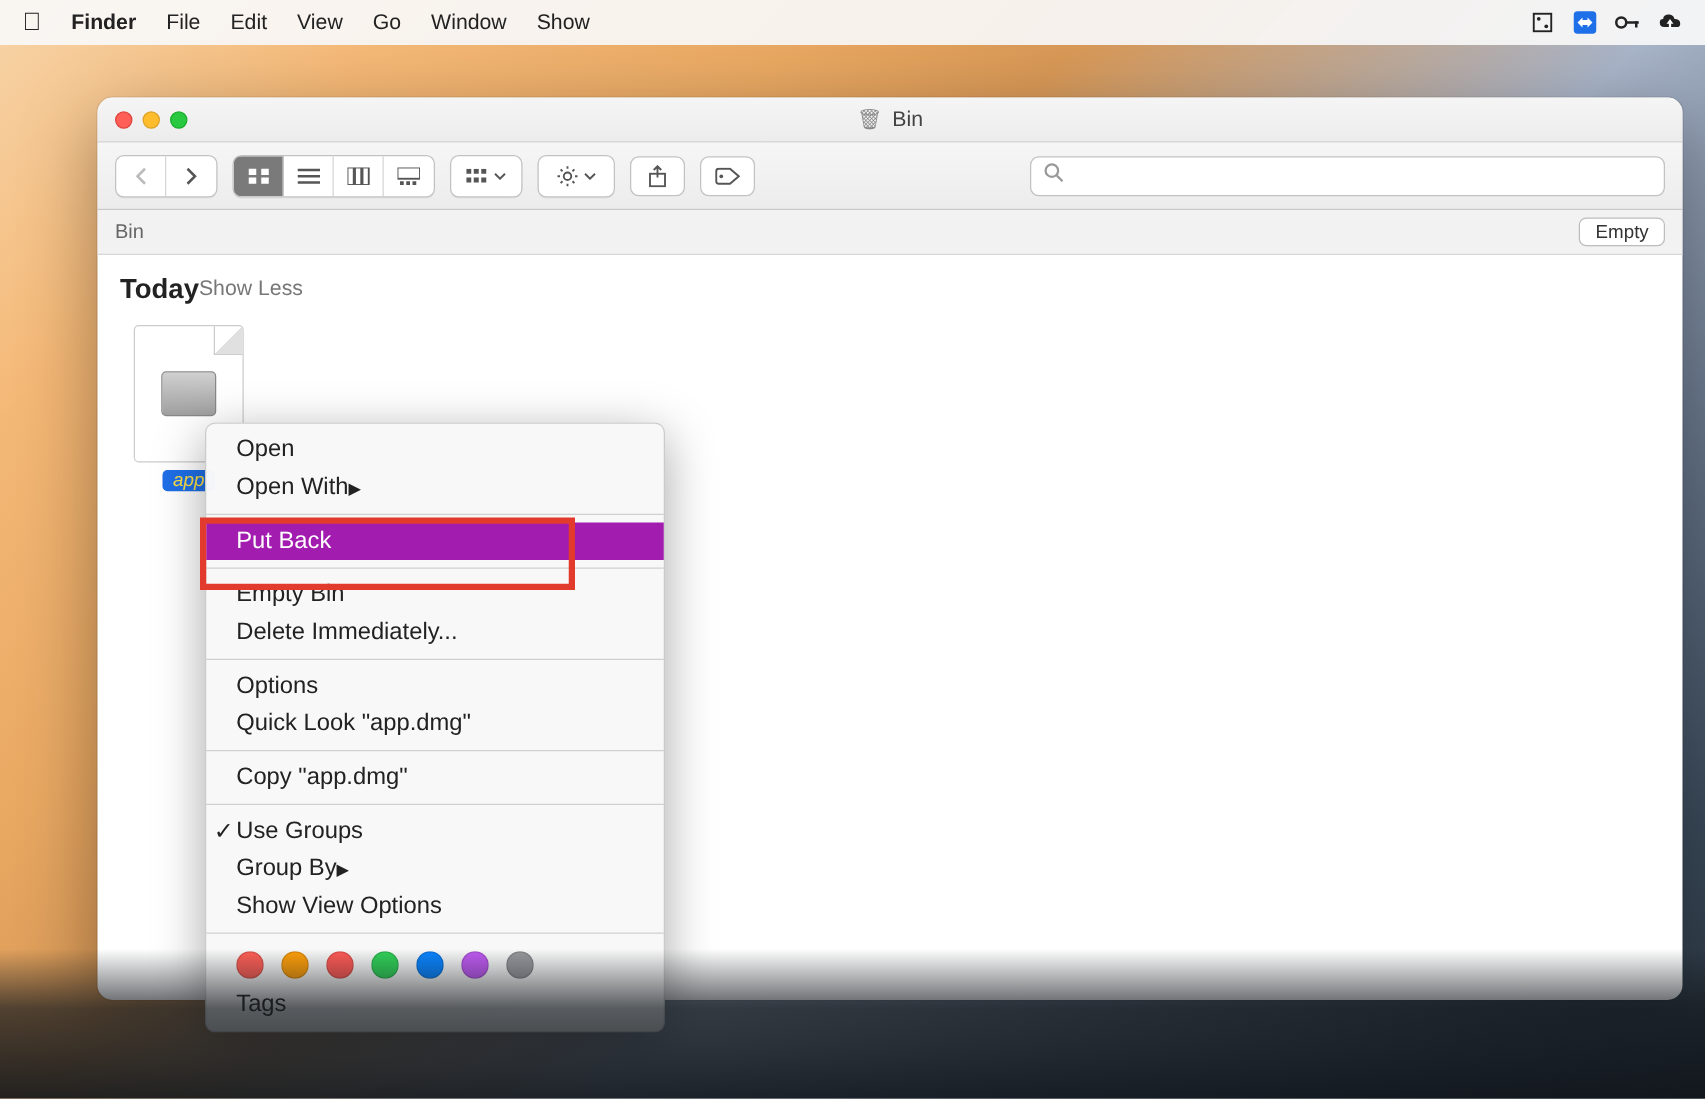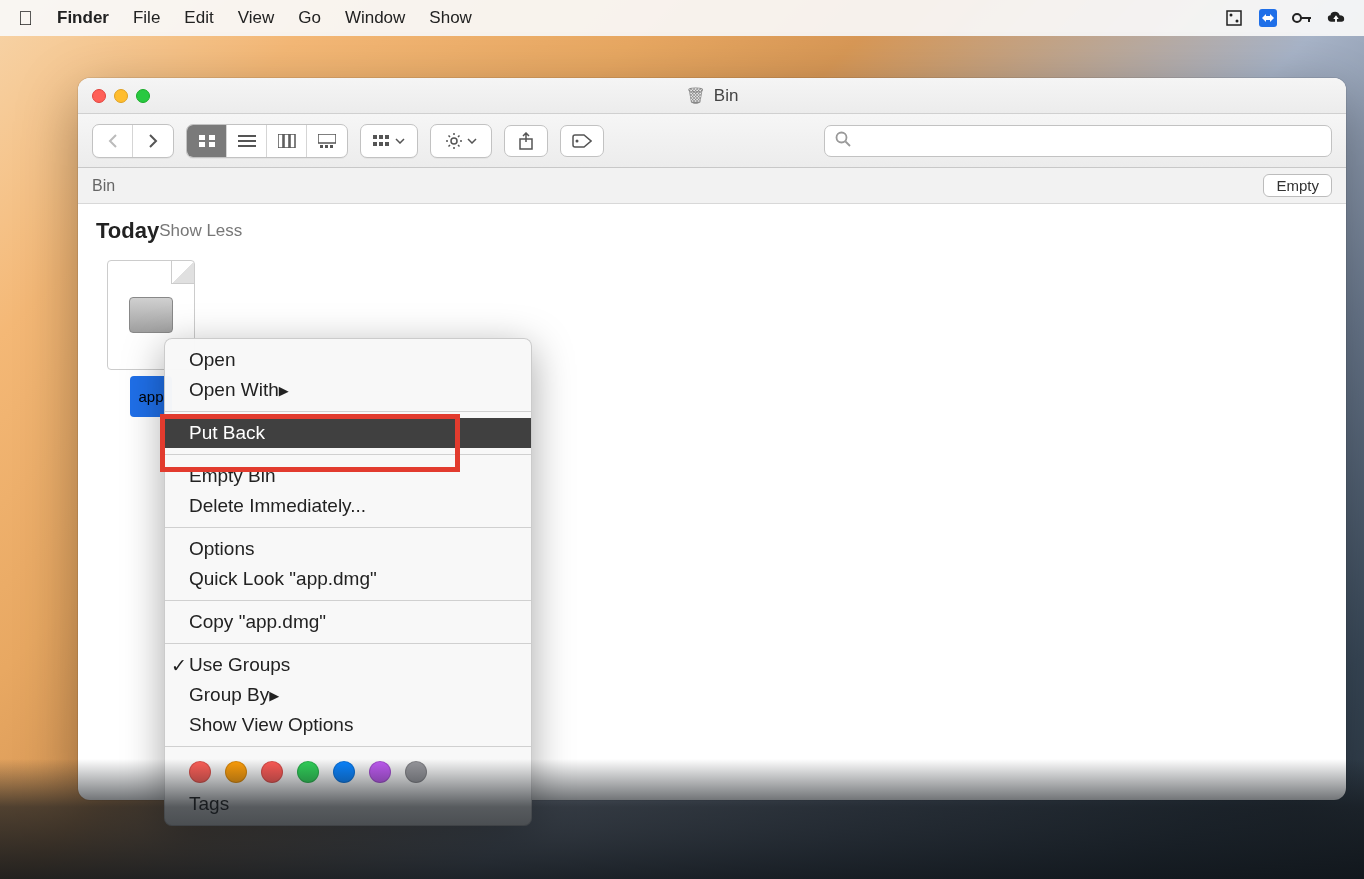--- a/index.html
+++ b/index.html
@@ -82,36 +82,36 @@
 
 .content { padding: 14px 18px; position: relative; }
 .section-header { display: flex; justify-content: flex-start; align-items: center; margin-bottom: 16px; }
 .section-title { font-size: 22px; font-weight: 700; color: #222; }
 .showless { font-size: 17px; color: #777; }
 
 .file-item { width: 110px; text-align: center; }
 .file-icon { width: 88px; height: 110px; margin: 0 auto; background: #fff; border: 1px solid #ccc; border-radius: 4px; position: relative; display: flex; align-items: center; justify-content: center; }
 .file-icon::before { content: ""; position: absolute; top: 0; right: 0; width: 22px; height: 22px; background: linear-gradient(135deg, transparent 50%, #e0e0e0 50%); border-left: 1px solid #ccc; border-bottom: 1px solid #ccc; }
 .file-inner { width: 44px; height: 36px; background: linear-gradient(#d0d0d0, #a0a0a0); border-radius: 4px; border: 1px solid #888; }
-.file-label { display: inline-block; margin-top: 6px; background: #1f6fe8; color: #000000; padding: 12px 8px; border-radius: 4px; font-size: 15px; }
+.file-label { display: inline-block; margin-top: 6px; background: #1f6fe8; color: #fde047; padding: 0 8px; border-radius: 4px; font-size: 15px; font-style: italic; }
 
 .context-menu {
   position: absolute;
   left: 164px; top: 338px;
   width: 368px;
   background: rgba(248,248,248,0.98);
   border: 1px solid rgba(0,0,0,0.18);
   border-radius: 8px;
   box-shadow: 0 10px 40px rgba(0,0,0,0.35);
   padding: 6px 0;
   font-size: 19px;
   color: #222;
 }
 .cm-item { padding: 4px 24px; display: flex; justify-content: flex-start; align-items: center; position: relative; }
-.cm-item.highlighted { background: #404040; color: #fff; }
+.cm-item.highlighted { background: #a21caf; color: #fff; }
 .cm-sep { height: 1px; background: #d0d0d0; margin: 6px 0; }
 .cm-check { position: absolute; left: 6px; }
 .cm-arrow { font-size: 13px; }
 .cm-tags { display: flex; gap: 14px; padding: 8px 24px; }
 .tag-dot { width: 22px; height: 22px; border-radius: 50%; border: 1px solid rgba(0,0,0,0.15); }
 
 .highlight-box {
   position: absolute;
   border: 5px solid #e23b2e;
   pointer-events: none;

